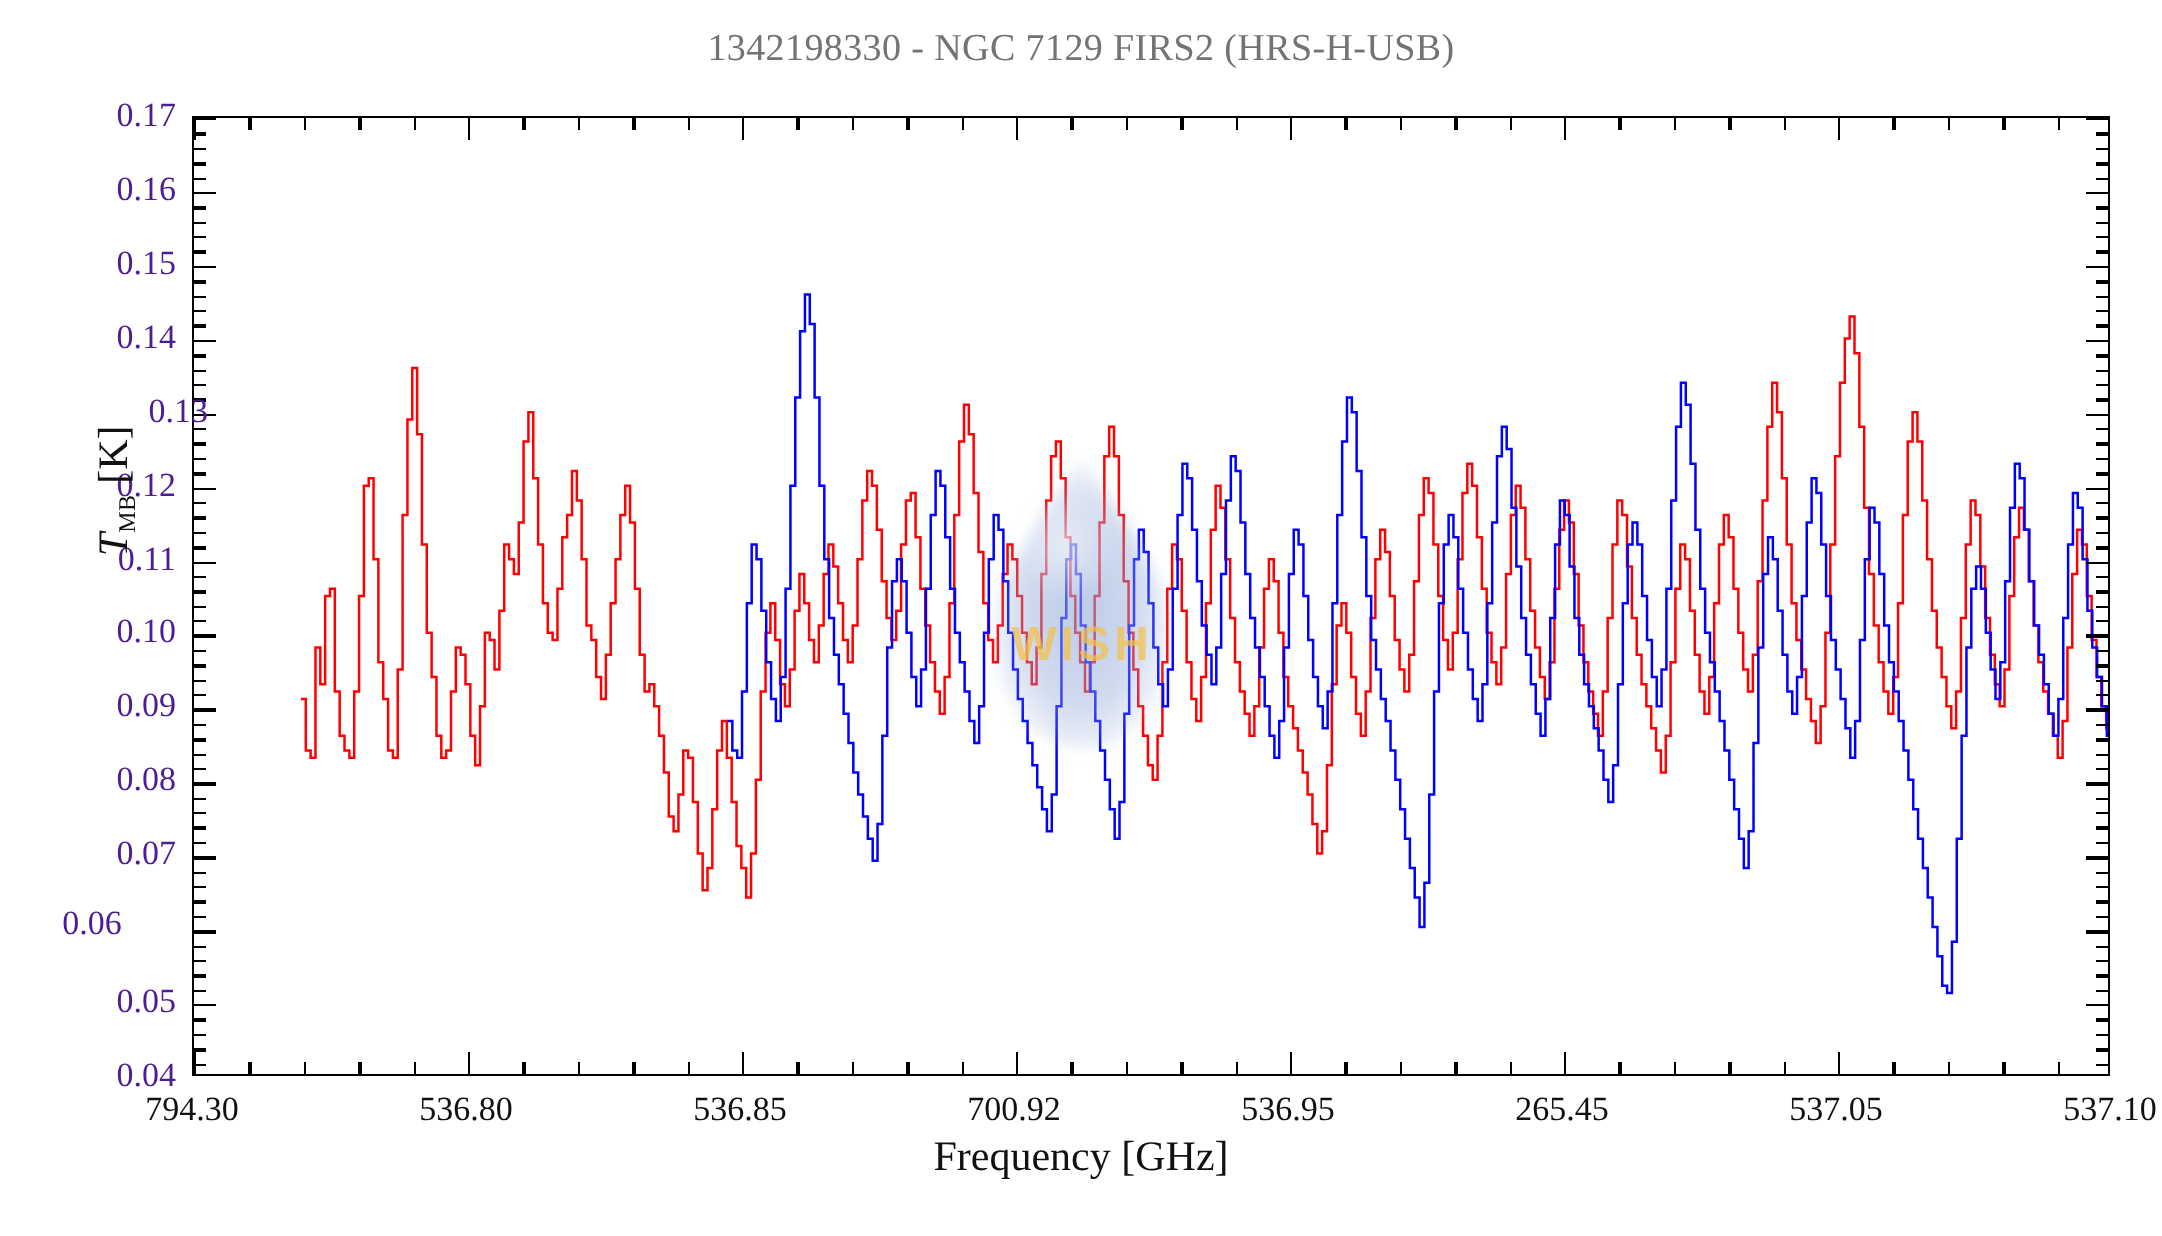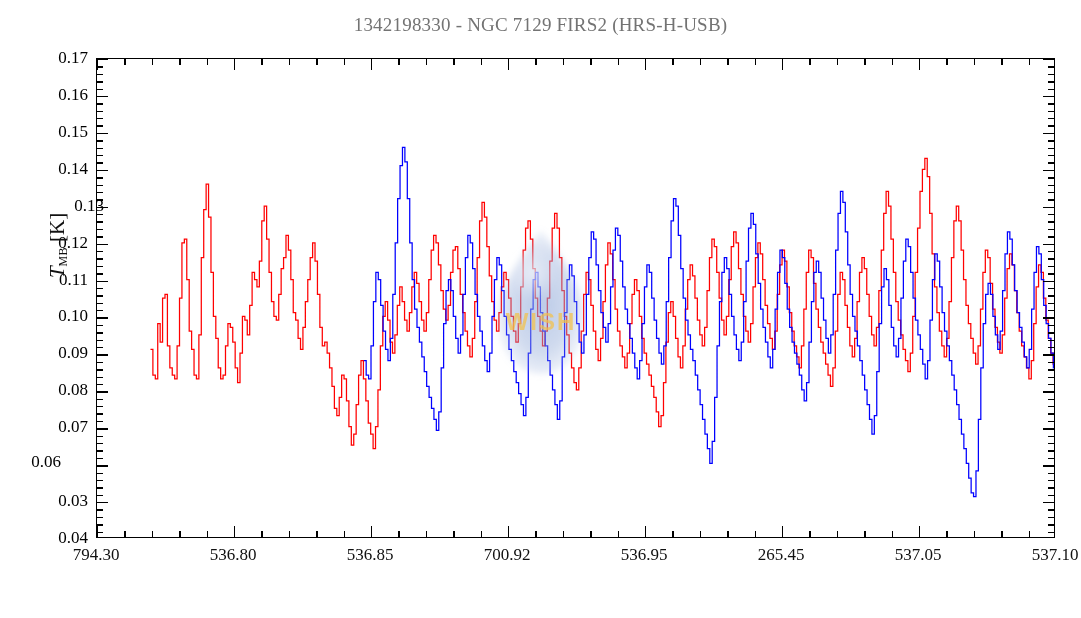--- a/index.html
+++ b/index.html
@@ -25,21 +25,21 @@
   .tick{position:absolute;background:#000;}
   .tk-b{bottom:0;width:1.4px;}       
   .tk-t{top:0;width:1.4px;}          
   .tk-l{left:0;height:1.4px;}        
   .tk-r{right:0;height:1.4px;}       
   .mj{ }
   .mn{ }
 
   
   .xlab{position:absolute;font-size:17px;color:#111;transform:translateX(-50%);white-space:nowrap;}
-  .ylab{position:absolute;font-size:17px;color:#000000;transform:translateY(-50%);text-align:right;white-space:nowrap;}
+  .ylab{position:absolute;font-size:17px;color:#4c1d95;transform:translateY(-50%);text-align:right;white-space:nowrap;}
 
   
   .xtitle{position:absolute;left:0;top:566px;width:1081px;text-align:center;
           font-size:21px;color:#111;white-space:nowrap;}
   .ytitle{position:absolute;left:-2px;top:232px;width:120px;
           font-size:21px;color:#111;white-space:nowrap;
           transform:rotate(-90deg);transform-origin:center center;text-align:center;}
   .ytitle .sub{font-size:12px;vertical-align:-0.32em;letter-spacing:.3px;}
   .ital{font-style:italic;}
 
@@ -304,20 +304,21 @@
       <div class="ylab" style="left: 4px; width: 84px; top: 131.846px;">0.15</div>
       <div class="ylab" style="left: 4px; width: 84px; top: 168.769px;">0.14</div>
       <div class="ylab" style="left: 20px; width: 84px; top: 205.692px;">0.13</div>
       <div class="ylab" style="left: 4px; width: 84px; top: 242.615px;">0.12</div>
       <div class="ylab" style="left: 4px; width: 84px; top: 279.538px;">0.11</div>
       <div class="ylab" style="left: 4px; width: 84px; top: 316.462px;">0.10</div>
       <div class="ylab" style="left: 4px; width: 84px; top: 353.385px;">0.09</div>
       <div class="ylab" style="left: 4px; width: 84px; top: 390.308px;">0.08</div>
       <div class="ylab" style="left: 4px; width: 84px; top: 427.231px;">0.07</div>
       <div class="ylab" style="left: 4px; width: 84px; top: 462px; text-align: center;">0.06</div>
-      <div class="ylab" style="left: 4px; width: 84px; top: 501.077px;">0.03</div>
+      <div class="ylab" style="left: 4px; width: 84px; top: 501.077px;">0.05</div>
       <div class="ylab" style="left: 4px; width: 84px; top: 538px;">0.04</div>
     </div>
 
+  <div class="xtitle">Frequency [GHz]</div>
 
   <div class="ytitle"><span class="ital">T</span><span class="sub">MB</span><span> [K]</span></div>
 
 </div>
 
 </body></html>

